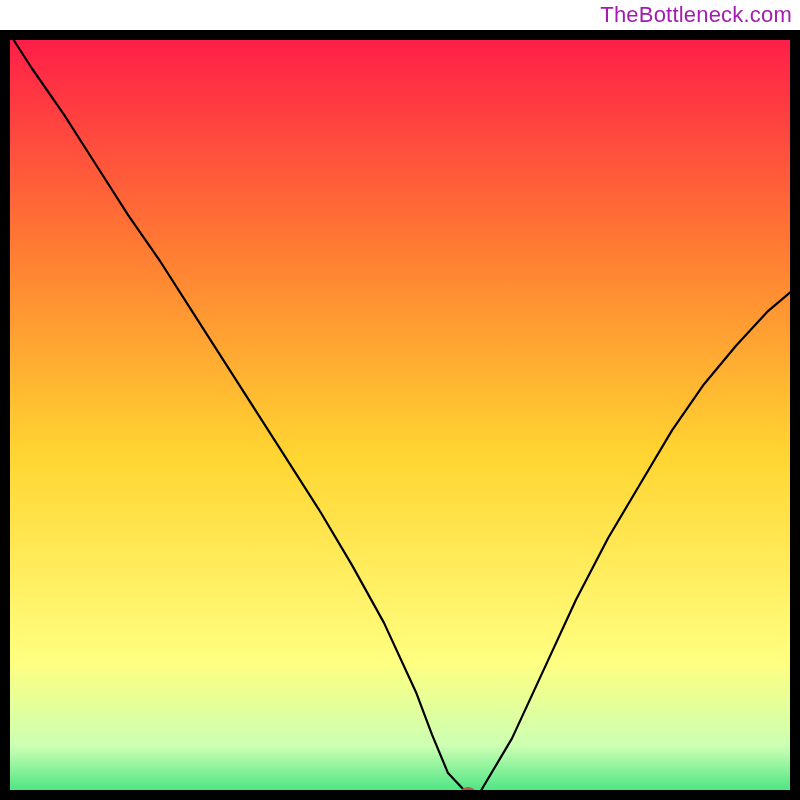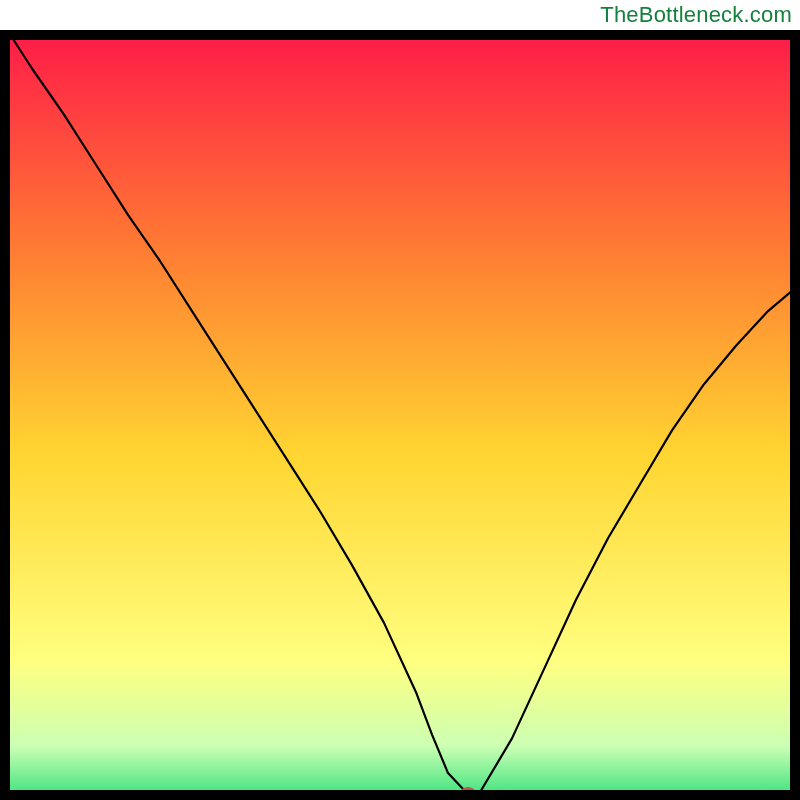--- a/index.html
+++ b/index.html
@@ -11,21 +11,21 @@
   .wrap {
     width: 800px;
     height: 800px;
     position: relative;
     background: #fff;
   }
   .watermark {
     position: absolute;
     top: 2px;
     right: 8px;
-    color: #15803d;
+    color: #a21caf;
     font-size: 22px;
     font-family: Arial, sans-serif;
     letter-spacing: 0.2px;
   }
   .chart {
     position: absolute;
     left: 0;
     top: 30px;   
     width: 800px;
     height: 770px; 

